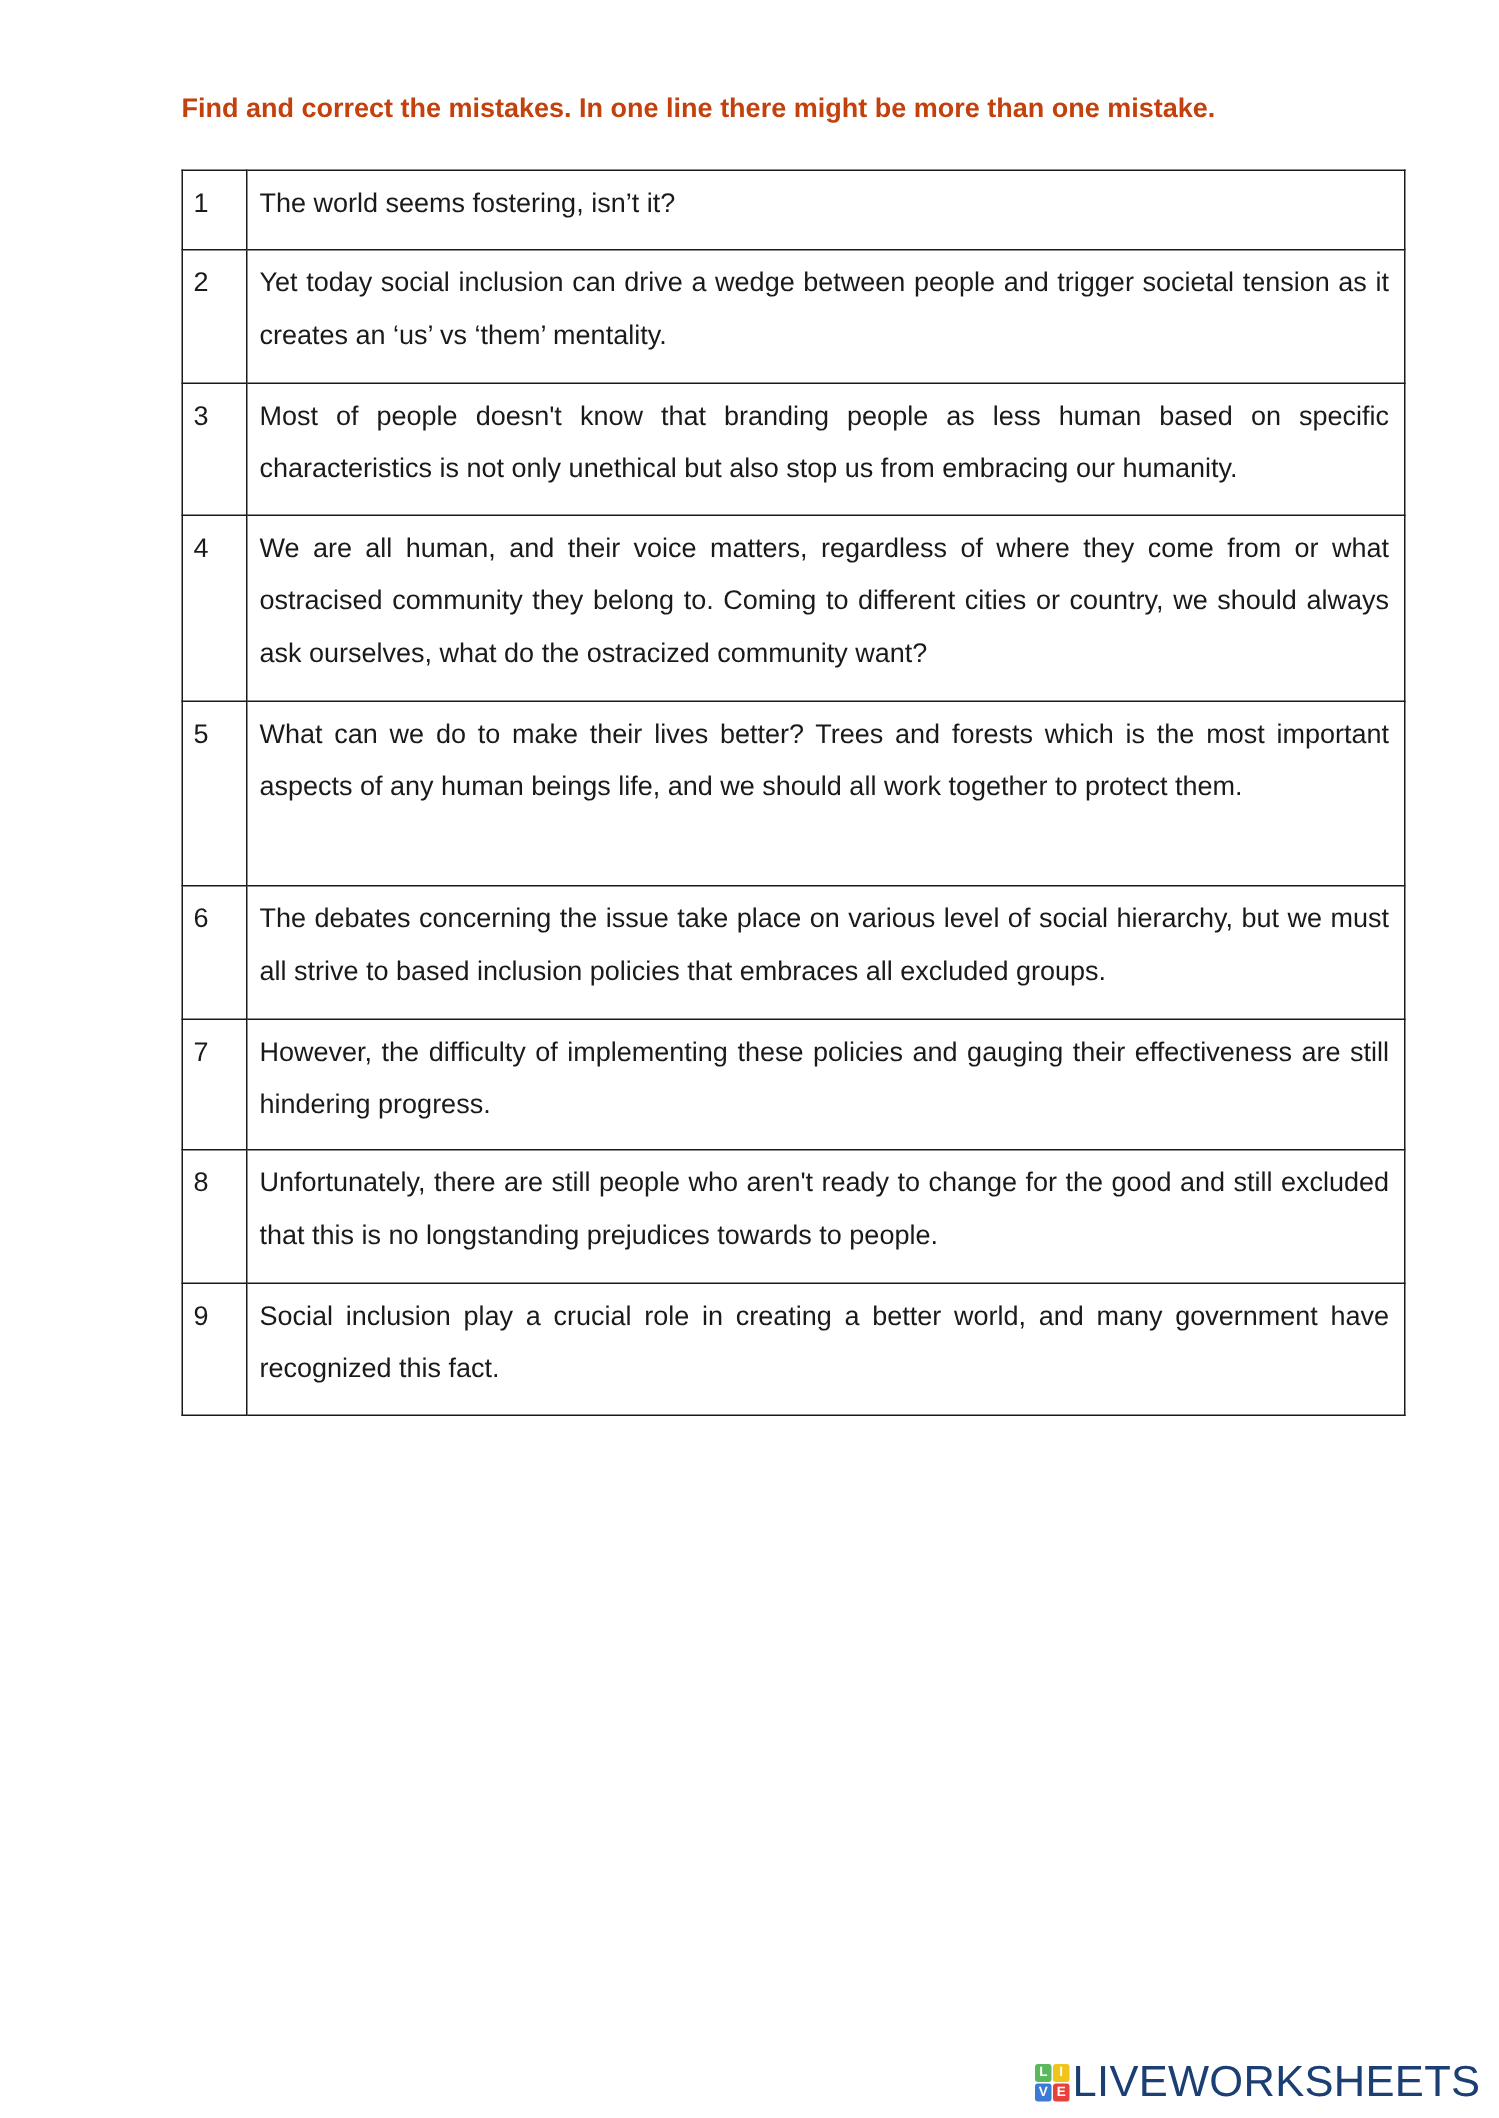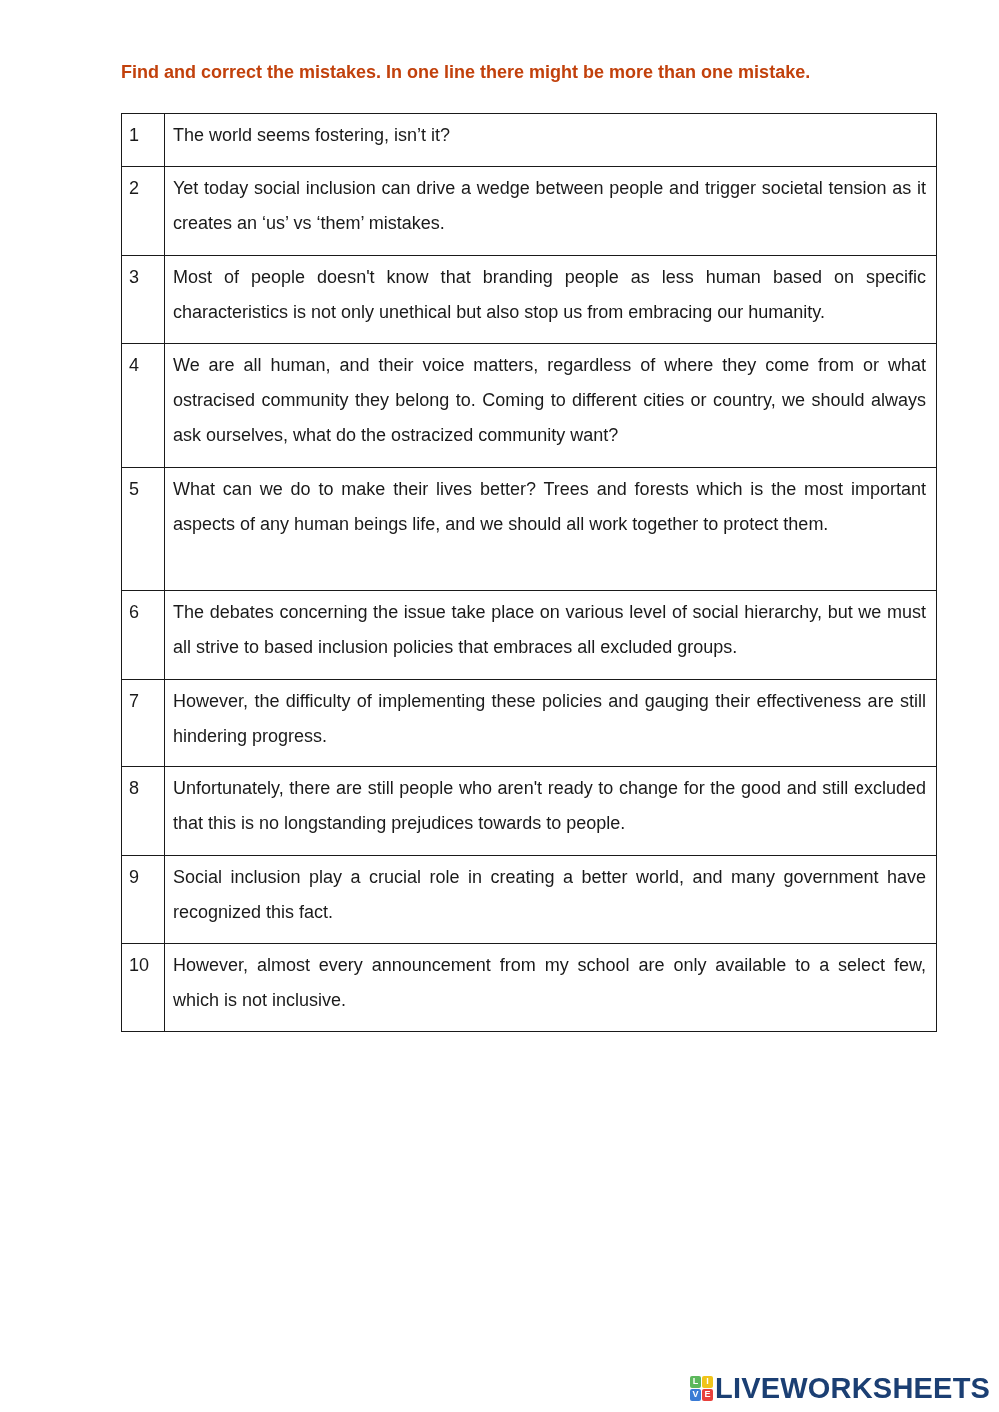--- a/index.html
+++ b/index.html
@@ -71,40 +71,40 @@
       font-weight: bold;
       color: #ffffff;
       display: flex;
       align-items: center;
       justify-content: center;
       border-radius: 2px;
       line-height: 1;
     }
     .logo-word {
       font-size: 29px;
-      font-weight: bold;
+      font-weight: normal;
       color: #1b3f73;
       letter-spacing: 0.2px;
       line-height: 28px;
     }
   </style>
 </head>
 <body>
 
 <div class="instruction">Find and correct the mistakes. In one line there might be more than one mistake.</div>
 
 <table class="sheet-table">
   <tbody>
     <tr style="height:53px">
       <td class="num">1</td>
       <td class="text">The world seems fostering, isn’t it?</td>
     </tr>
     <tr style="height:89px">
       <td class="num">2</td>
-      <td class="text">Yet today social inclusion can drive a wedge between people and trigger societal tension as it creates an ‘us’ vs ‘them’ mistakes.</td>
+      <td class="text">Yet today social inclusion can drive a wedge between people and trigger societal tension as it creates an ‘us’ vs ‘them’ mentality.</td>
     </tr>
     <tr style="height:88px">
       <td class="num">3</td>
       <td class="text">Most of people doesn't know that branding people as less human based on specific characteristics is not only unethical but also stop us from embracing our humanity.</td>
     </tr>
     <tr style="height:124px">
       <td class="num">4</td>
       <td class="text">We are all human, and their voice matters, regardless of where they come from or what ostracised community they belong to. Coming to different cities or country, we should always ask ourselves, what do the ostracized community want?</td>
     </tr>
     <tr style="height:123px">
@@ -120,24 +120,20 @@
       <td class="text">However, the difficulty of implementing these policies and gauging their effectiveness are still hindering progress.</td>
     </tr>
     <tr style="height:89px">
       <td class="num">8</td>
       <td class="text">Unfortunately, there are still  people who aren't ready to change for the good and still excluded that this is no longstanding prejudices towards to people.</td>
     </tr>
     <tr style="height:88px">
       <td class="num">9</td>
       <td class="text">Social inclusion play a crucial role in creating a better world, and many government have recognized this fact.</td>
     </tr>
-    <tr style="height:88px">
-      <td class="num">10</td>
-      <td class="text">However, almost every announcement from my school are only available to a select few, which is not inclusive.</td>
-    </tr>
   </tbody>
 </table>
 
 <div class="logo">
   <div class="logo-tiles">
     <span class="tile" style="background:#5cb85c">L</span>
     <span class="tile" style="background:#f0c419">I</span>
     <span class="tile" style="background:#3a7bd5">V</span>
     <span class="tile" style="background:#e8413c">E</span>
   </div>

